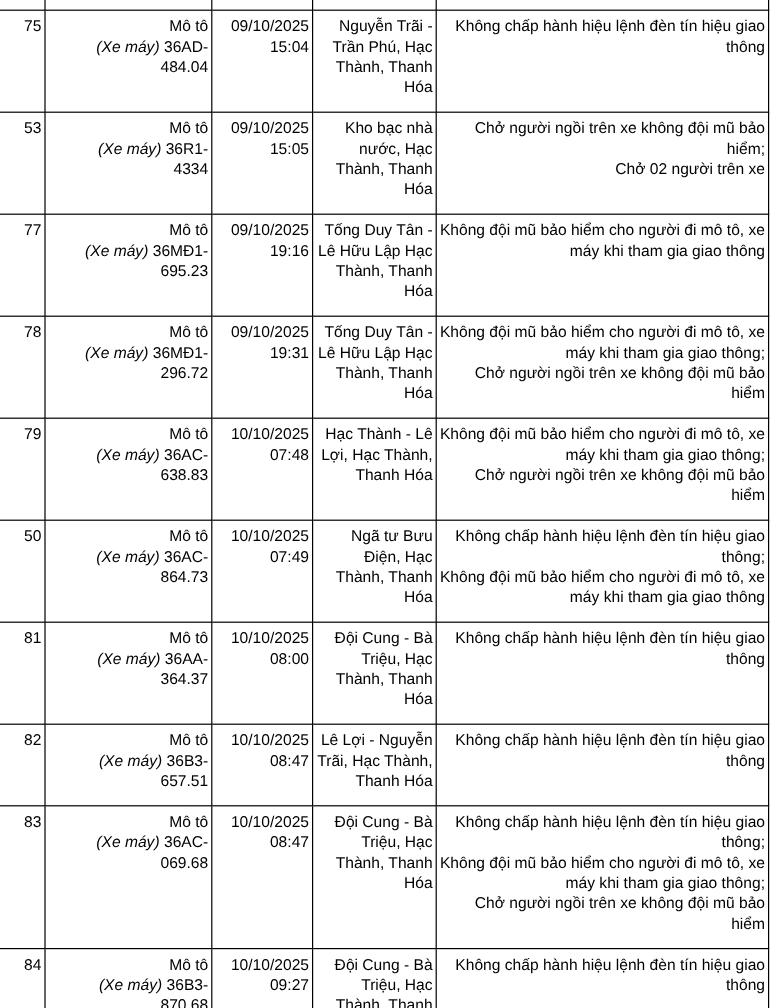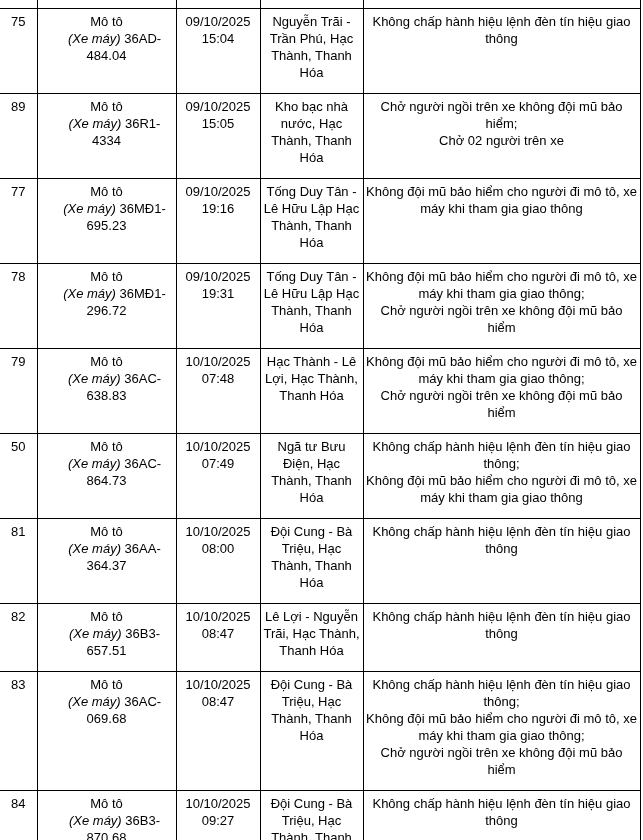--- a/index.html
+++ b/index.html
@@ -16,21 +16,21 @@
     color: #000000;
   }
   table.violations {
     border-collapse: collapse;
     table-layout: fixed;
     width: 640px;
   }
   table.violations td {
     border: 1px solid #000000;
     vertical-align: top;
-    text-align: center;
+    text-align: right;
     padding: 4px 2px 12px 2px;
     line-height: 17px;
     word-wrap: break-word;
     overflow: hidden;
   }
   table.violations td:first-child {
     border-left: none;
   }
   td.c-no { padding-left: 8px; }
   td.c-vio { padding-left: 1px; padding-right: 1px; }
@@ -72,21 +72,21 @@
       <div>09/10/2025</div>
       <div>15:04</div>
     </td>
     <td class="c-loc">Nguyễn Trãi - Trần Phú, Hạc Thành, Thanh Hóa</td>
     <td class="c-vio">
           <div>Không chấp hành hiệu lệnh đèn tín hiệu giao thông</div>
         </td>
   </tr>
 
   <tr class="row">
-    <td class="c-no">89</td>
+    <td class="c-no">53</td>
     <td class="c-veh">
       <div>Mô tô</div>
       <div><span class="it">(Xe máy)</span> <span>36R1-4334</span></div>
     </td>
     <td class="c-dt">
       <div>09/10/2025</div>
       <div>15:05</div>
     </td>
     <td class="c-loc">Kho bạc nhà nước, Hạc Thành, Thanh Hóa</td>
     <td class="c-vio">

